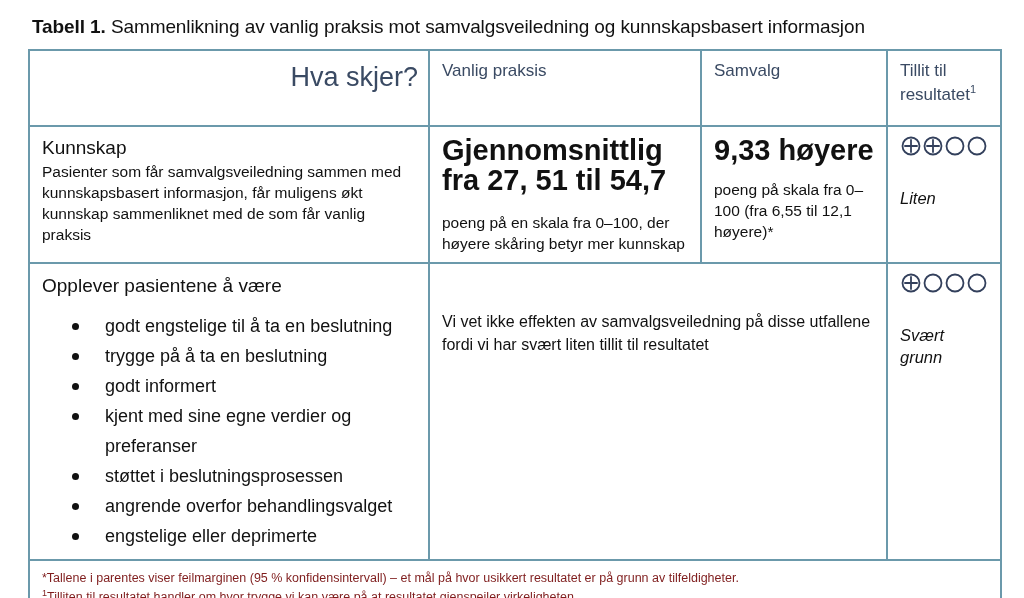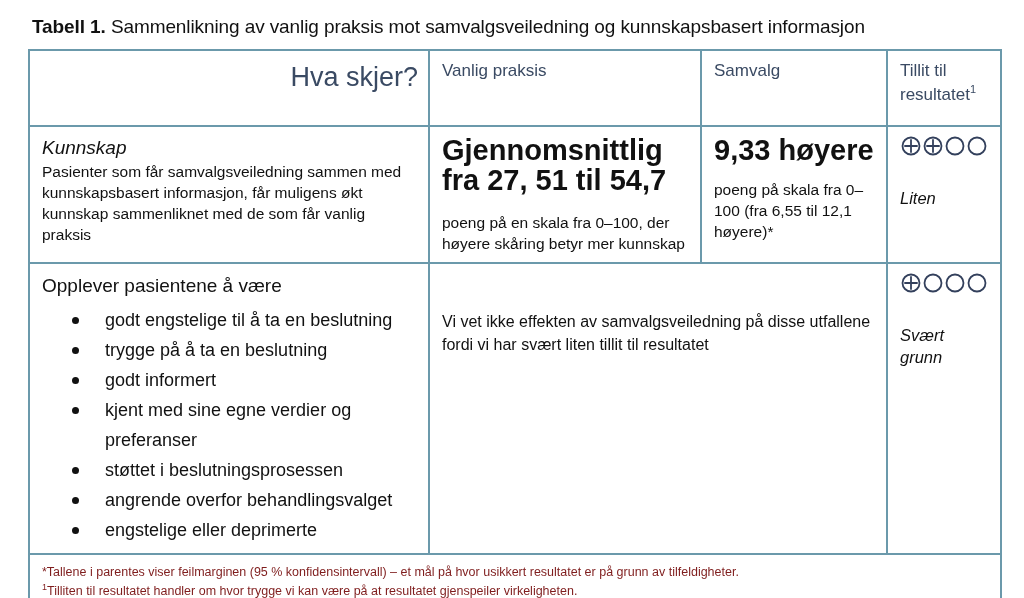--- a/index.html
+++ b/index.html
@@ -79,21 +79,20 @@
   }
 
   
   td.tint { background: #d2dfe4; }
 
   .c-title {
     font-size: 19px;
     line-height: 25px;
     color: #111;
     margin-bottom: 1px;
-    font-style: italic;
   }
   .c-body {
     font-size: 15.5px;
     line-height: 21px;
     color: #111;
   }
   .big-stat {
     font-size: 29px;
     line-height: 30px;
     color: #111;
@@ -112,21 +111,21 @@
     line-height: 23px;
     color: #111;
     padding-top: 38px;
   }
 
   
   .lead-line {
     font-size: 19px;
     line-height: 27px;
     color: #111;
-    margin-bottom: 6px;
+    margin-bottom: 12px;
   }
   ul.bullets {
     margin: 0;
     padding: 0 0 0 28px;
     list-style: none;
   }
   ul.bullets li {
     position: relative;
     font-size: 18px;
     line-height: 30px;

